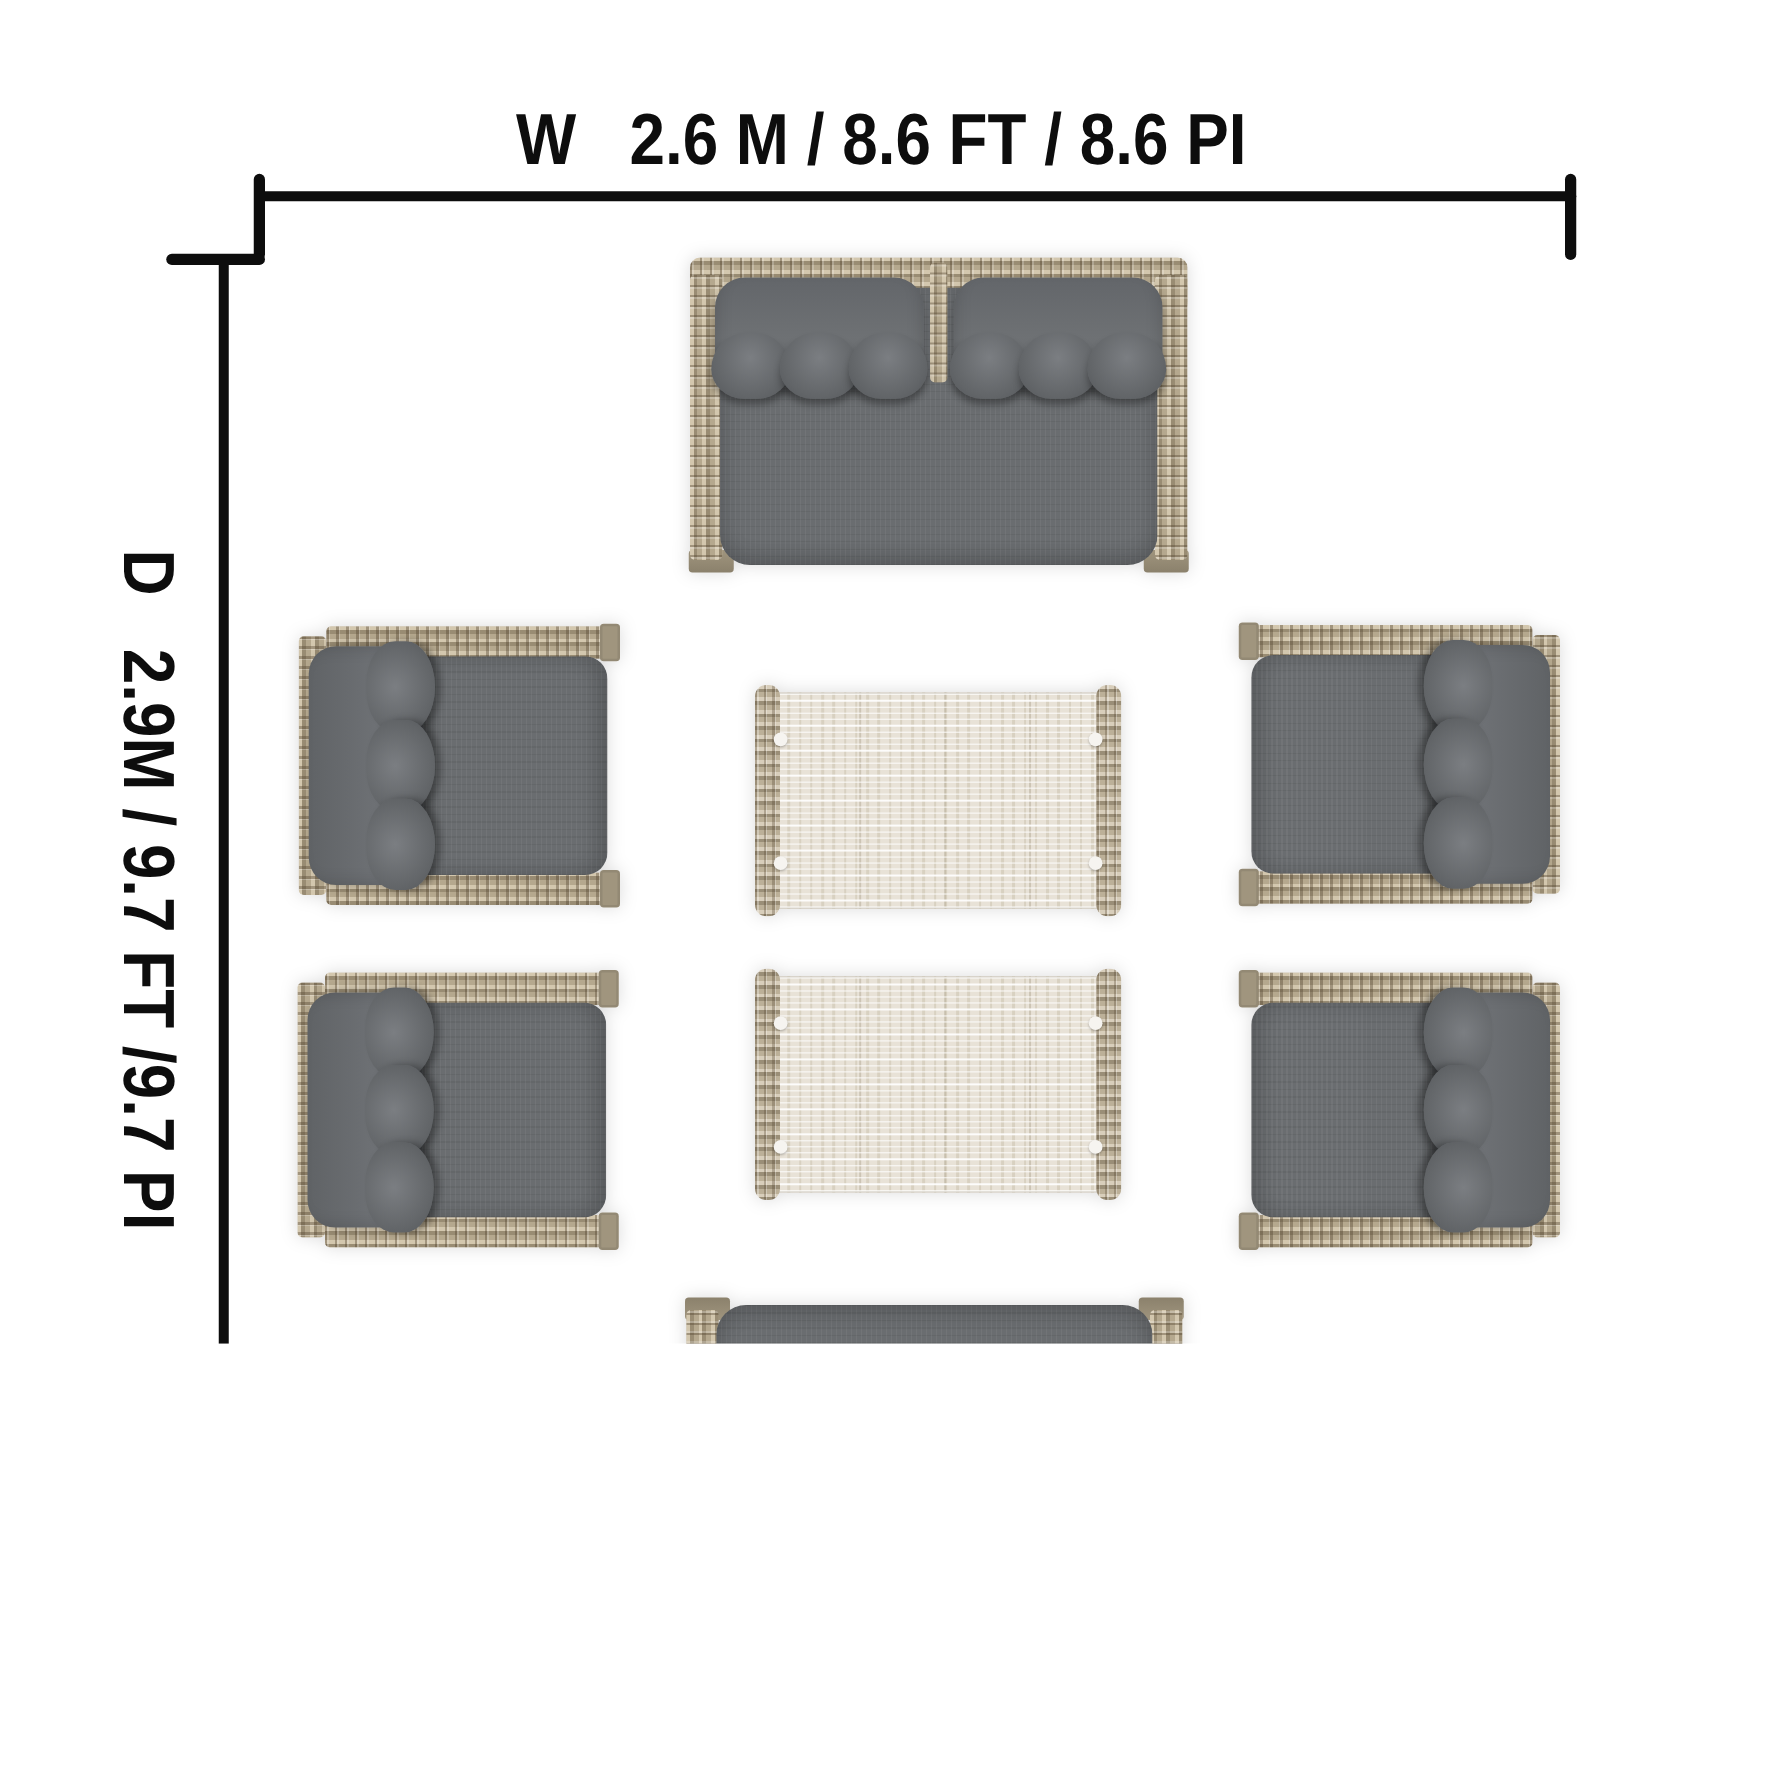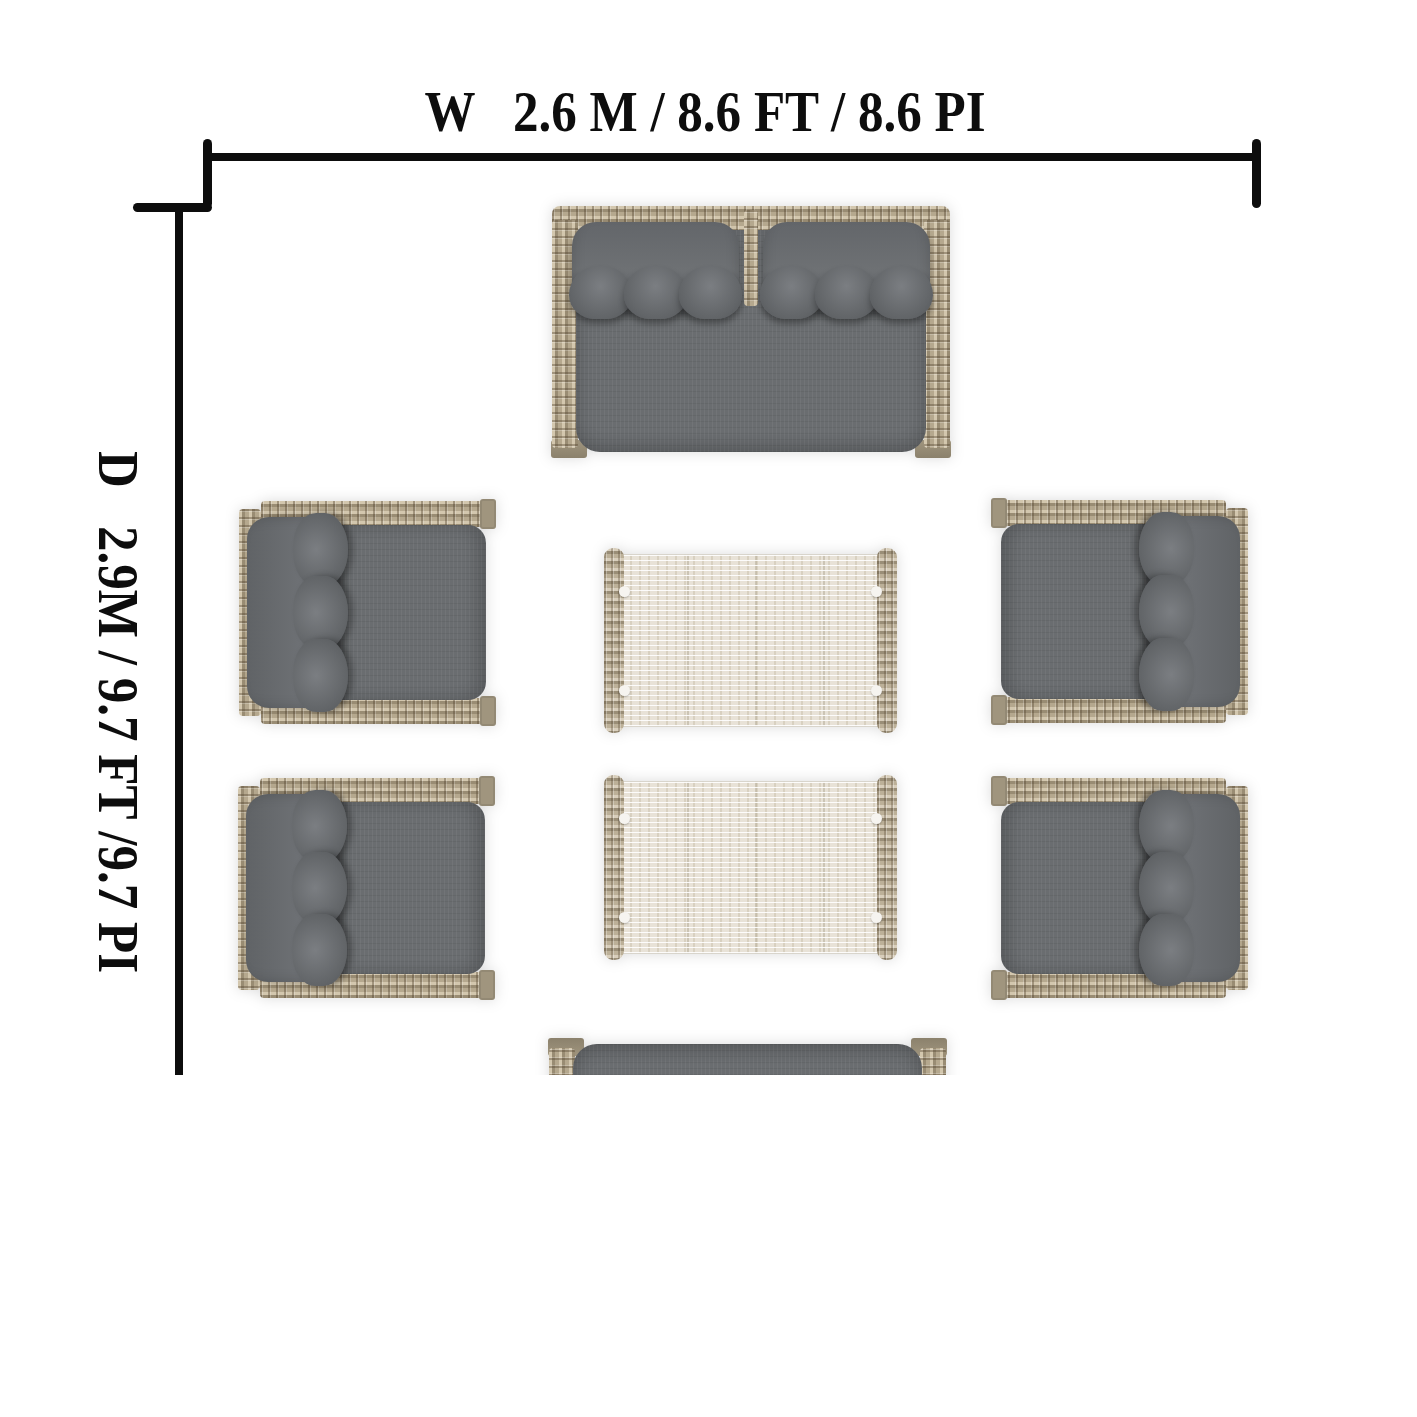--- a/index.html
+++ b/index.html
@@ -1,19 +1,19 @@
 <!DOCTYPE html>
 <html style="--background: #ffffff; --line: #0d0d0d; --wicker-light: #d3c7ae; --wicker-mid: #b5a88e; --wicker-dark: #998c73; --wicker-foot: #a0957e; --cushion: #6a6d70; --cushion-dark: #53565a; --cushion-light: #7b7e82; --table-top: #e8e2d7; --rail-mid: #bcb098; --rail-dark: #9a8e77; --rail-light: #d8cebb; --dot: #f6f4f0;"><head>
 <meta charset="utf-8">
 <style>
   html,body{margin:0;padding:0;background:#fff;}
   #canvas{
     position:relative;width:1417px;height:1075px;overflow:hidden;
     background:var(--background,#ffffff);
-    font-family:Liberation Serif, serif;
+    font-family:Liberation Sans, sans-serif;
   }
   #canvas *{box-sizing:border-box;}
 
   
   .dim{position:absolute;background:var(--line,#0d0d0d);border-radius:5px;}
   .dim-label{
     position:absolute;font-weight:bold;font-size:58px;line-height:1;
     color:var(--line,#0d0d0d);white-space:pre;
   }
   #w-label{left:705px;top:112px;transform:translate(-50%,-50%) scaleX(0.88);}

